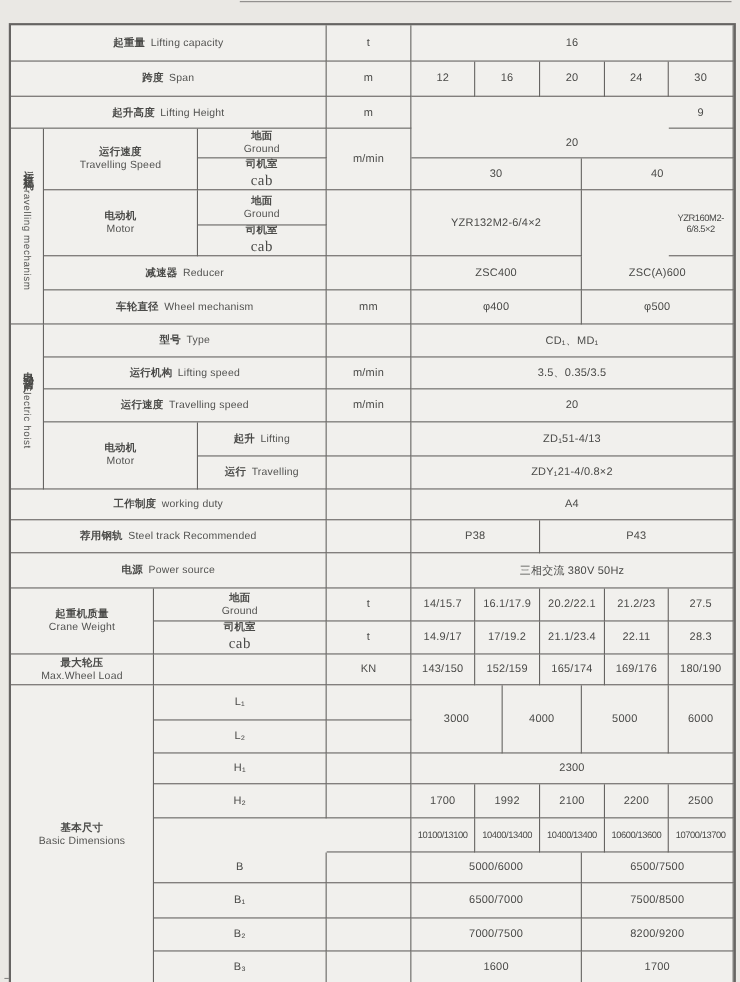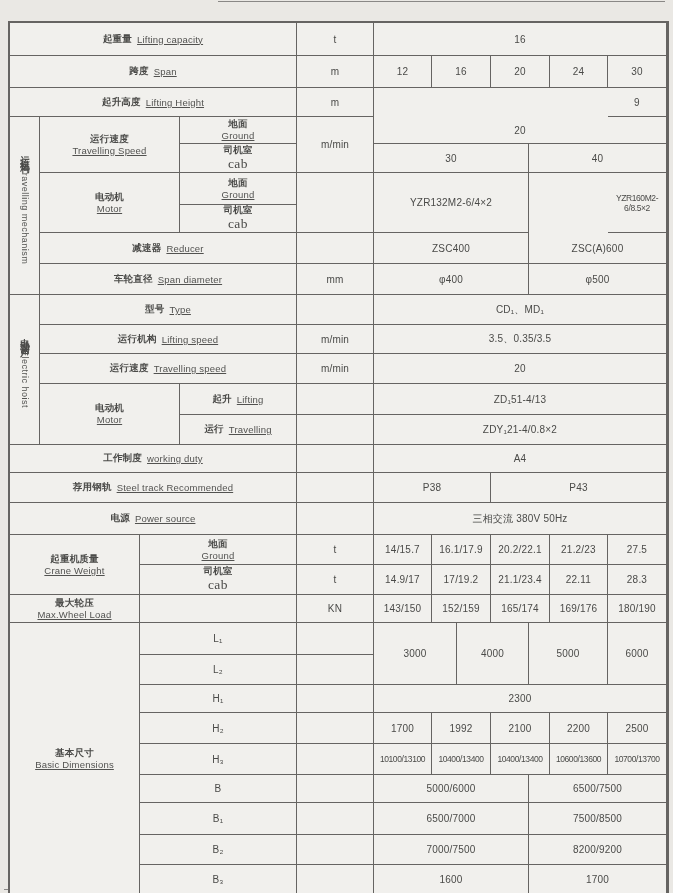--- a/index.html
+++ b/index.html
@@ -27,21 +27,21 @@
   }
   .c{
     border-right:1px solid var(--line);
     border-bottom:1px solid var(--line);
     display:flex;align-items:center;justify-content:center;
     text-align:center;overflow:hidden;
     box-sizing:border-box;padding:1px 2px;gap:5px;
     font-size:10px;letter-spacing:0.2px;
   }
   .zh{font-weight:600;font-size:9.5px;}
-  .en{font-size:9.5px;color:#525250;text-decoration:underline;}
+  .en{font-size:9.5px;color:#525250;}
   .stack{flex-direction:column;gap:0;line-height:1.25;}
   .cab-word{font-family:"Liberation Serif","DejaVu Serif",serif;font-size:13.5px;letter-spacing:0.5px;}
   .vgroup{
     writing-mode:vertical-lr;
     display:flex;align-items:center;justify-content:center;
     gap:0;padding:4px 1px;
   }
   .vgroup .v-zh{text-orientation:upright;font-weight:600;font-size:9.5px;letter-spacing:3px;}
   .vgroup .v-en{text-orientation:mixed;font-size:9px;margin-top:8px;color:#525250;letter-spacing:0.5px;}
   .val{font-size:10px;}
@@ -122,21 +122,21 @@
   <div class="c" style="grid-area:8/2/9/5">
       <span class="zh">减速器</span>
       <span class="en">Reducer</span>
     </div>
   <div class="c" style="grid-area:8/5/9/6"></div>
   <div class="c val" style="grid-area:8/6/9/10">ZSC400</div>
   <div class="c val" style="grid-area:8/10/9/13">ZSC(A)600</div>
 
   <div class="c" style="grid-area:9/2/10/5">
       <span class="zh">车轮直径</span>
-      <span class="en">Span diameter</span>
+      <span class="en">Wheel mechanism</span>
     </div>
   <div class="c" style="grid-area:9/5/10/6">mm</div>
   <div class="c val" style="grid-area:9/6/10/10">φ400</div>
   <div class="c val" style="grid-area:9/10/10/13">φ500</div>
 
   <div class="c vgroup" style="grid-area:10/1/15/2">
       <span class="v-zh">电动葫芦</span>
       <span class="v-en">Electric hoist</span>
     </div>
 
@@ -256,21 +256,20 @@
   <div class="c val" style="grid-area:23/6/24/13">2300</div>
 
   <div class="c dim-label" style="grid-area:24/3/25/5">H₂</div>
   <div class="c" style="grid-area:24/5/25/6"></div>
   <div class="c val" style="grid-area:24/6/25/7">1700</div>
   <div class="c val" style="grid-area:24/7/25/9">1992</div>
   <div class="c val" style="grid-area:24/9/25/11">2100</div>
   <div class="c val" style="grid-area:24/11/25/12">2200</div>
   <div class="c val" style="grid-area:24/12/25/13">2500</div>
 
-  <div class="c dim-label" style="grid-area:25/3/26/5">H₃</div>
   <div class="c" style="grid-area:25/5/26/6"></div>
   <div class="c val tight" style="grid-area:25/6/26/7">10100/13100</div>
   <div class="c val tight" style="grid-area:25/7/26/9">10400/13400</div>
   <div class="c val tight" style="grid-area:25/9/26/11">10400/13400</div>
   <div class="c val tight" style="grid-area:25/11/26/12">10600/13600</div>
   <div class="c val tight" style="grid-area:25/12/26/13">10700/13700</div>
 
   <div class="c dim-label" style="grid-area:26/3/27/5">B</div>
   <div class="c" style="grid-area:26/5/27/6"></div>
   <div class="c val" style="grid-area:26/6/27/10">5000/6000</div>

